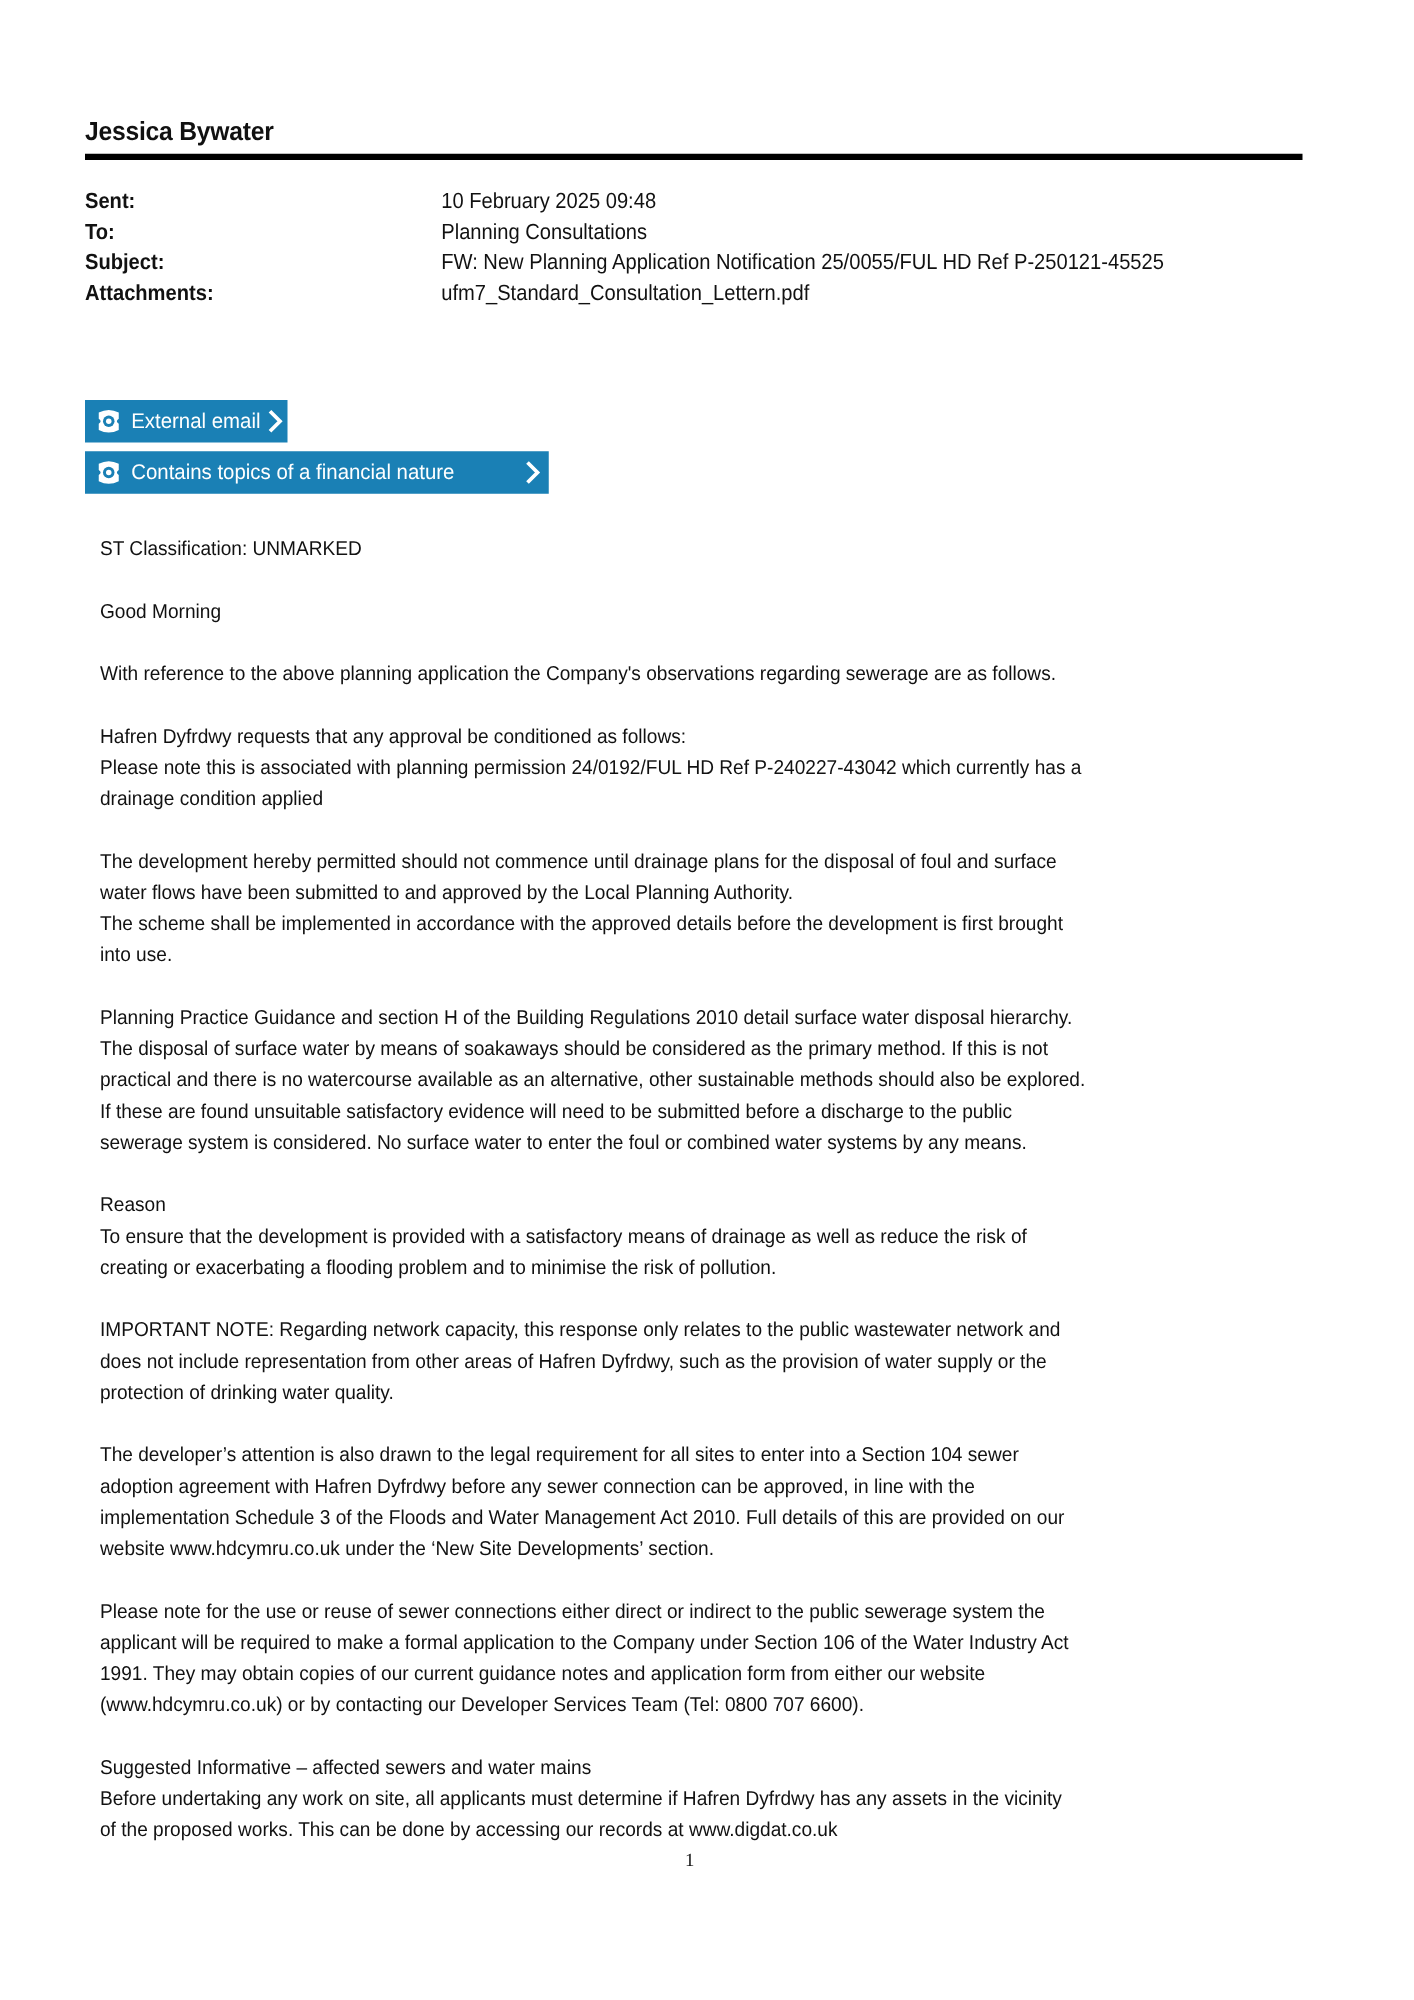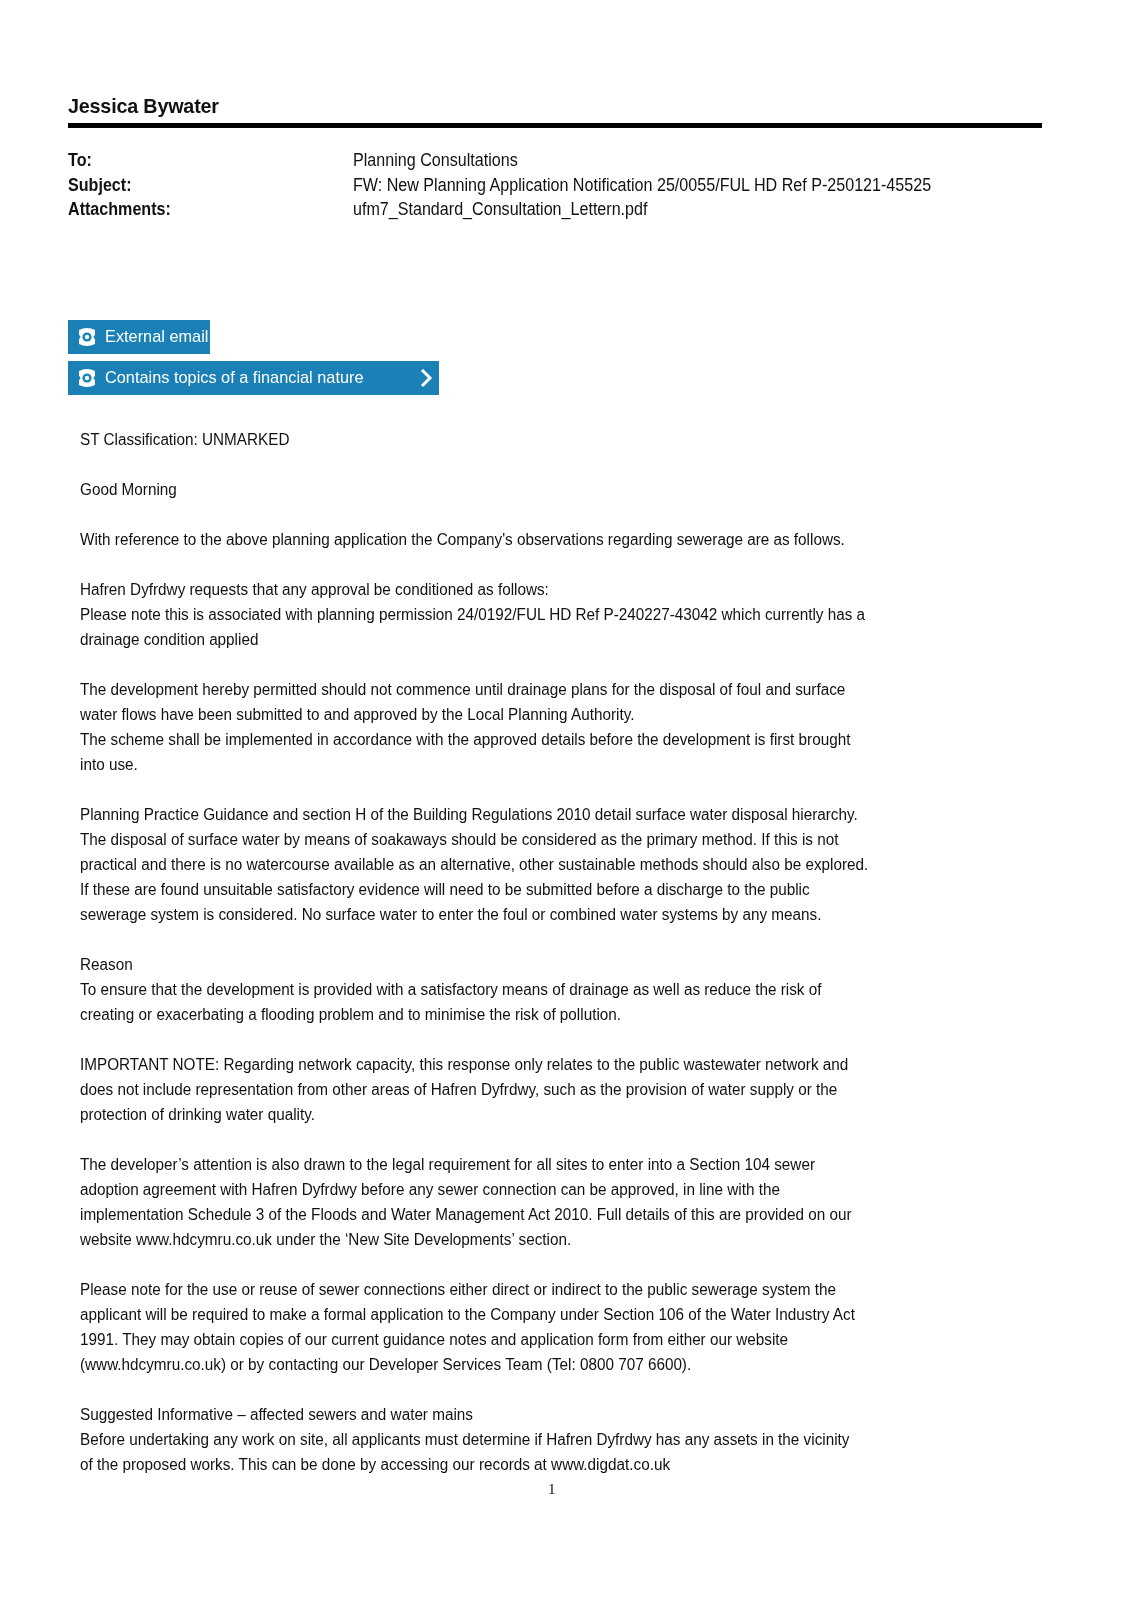--- a/index.html
+++ b/index.html
@@ -23,21 +23,21 @@
   }
   .meta-row { display: flex; height: 24.7px; line-height: 24.7px; font-size: 17.5px; }
   .meta-label { width: 285px; font-weight: bold; transform: scaleX(0.92); transform-origin: left center; }
   .meta-value { white-space: nowrap; transform: scaleX(0.92); transform-origin: left center; }
 
   .badge {
     position: absolute; left: 68px; background: #1a80b5; color: #ffffff;
     display: flex; align-items: center; height: 34px; box-sizing: border-box;
     padding-left: 8px; padding-right: 6px; cursor: pointer;
   }
-  .badge-1 { top: 320px; width: 142px; }
+  .badge-1 { top: 320px; width: 162px; }
   .badge-2 { top: 361px; width: 371px; }
   .badge .icon { width: 22px; height: 22px; display: inline-block; margin-right: 7px; }
   .badge .label { font-size: 17px; white-space: nowrap; transform: scaleX(0.96); transform-origin: left center; }
   .badge .chev { margin-left: auto; width: 14px; height: 22px; display: inline-block; }
 
   .body-text {
     position: absolute; left: 80px; top: 427px; width: 980px;
     font-size: 16px; line-height: 25px;
   }
   .para { margin: 0 0 25px 0; transform: scaleX(0.955); transform-origin: left top; width: 1030px; }
@@ -49,20 +49,24 @@
 </style>
 </head>
 <body>
 
 <div class="page">
 
   <div class="sender-name">Jessica Bywater</div>
   <div class="rule"></div>
 
   <div class="meta">
+    <div class="meta-row">
+      <span class="meta-label">Sent:</span>
+      <span class="meta-value">10 February 2025 09:48</span>
+    </div>
     <div class="meta-row">
       <span class="meta-label">To:</span>
       <span class="meta-value">Planning Consultations</span>
     </div>
     <div class="meta-row">
       <span class="meta-label">Subject:</span>
       <span class="meta-value">FW: New Planning Application Notification 25/0055/FUL HD Ref  P-250121-45525</span>
     </div>
     <div class="meta-row">
       <span class="meta-label">Attachments:</span>

